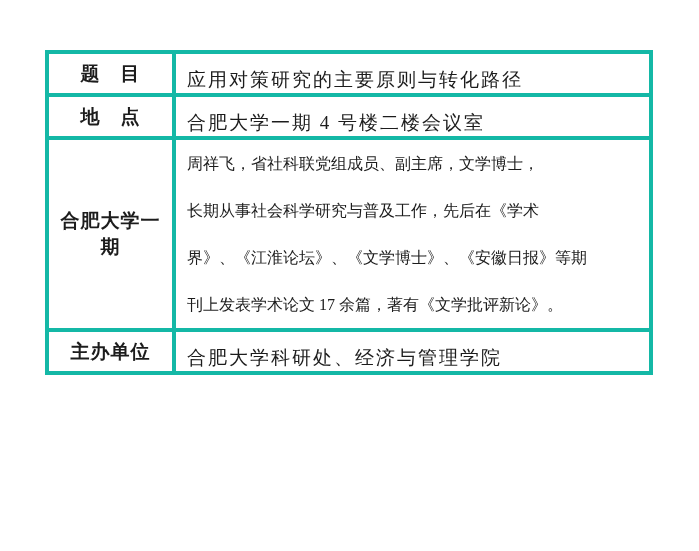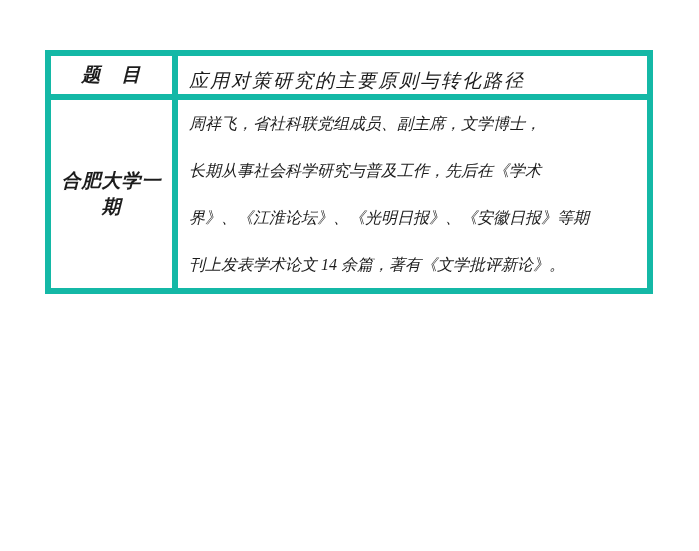--- a/index.html
+++ b/index.html
@@ -18,24 +18,23 @@
   table.doc-table {
     position: absolute;
     left: 45px;
     top: 50px;
     width: 608px;
     border-collapse: collapse;
     table-layout: fixed;
     border: 2px solid #2b2b2b;
   }
   table.doc-table td {
-    border: 6px solid #14b8a6;
+    border: 4px solid #14b8a6;
     vertical-align: middle;
     overflow: hidden;
-    font-style: italic;
   }
   col.c-label { width: 127px; }
   td.label-cell {
     text-align: center;
     font-weight: bold;
     font-size: 19px;
     letter-spacing: 1px;
     padding: 0 2px;
   }
   td.value-cell {
@@ -61,23 +60,31 @@
 <table class="doc-table">
   <colgroup>
     <col class="c-label">
     <col class="c-value">
   </colgroup>
   <tbody>
     <tr class="r-simple">
       <td class="label-cell">题　目</td>
       <td class="value-cell">应用对策研究的主要原则与转化路径</td>
     </tr>
+    <tr class="r-simple">
+      <td class="label-cell">地　点</td>
+      <td class="value-cell">合肥大学一期 4 号楼二楼会议室</td>
+    </tr>
     <tr class="r-bio">
       <td class="label-cell">合肥大学一期</td>
       <td class="value-cell bio-cell">
         <div class="bio-line">周祥飞，省社科联党组成员、副主席，文学博士，</div>
         <div class="bio-line">长期从事社会科学研究与普及工作，先后在《学术</div>
-        <div class="bio-line">界》、《江淮论坛》、《光明日报》、《安徽日报》等期</div>
-        <div class="bio-line">刊上发表学术论文 14 余篇，著有《文学批评新论》。</div>
+        <div class="bio-line">界》、《江淮论坛》、《文学博士》、《安徽日报》等期</div>
+        <div class="bio-line">刊上发表学术论文 17 余篇，著有《文学批评新论》。</div>
       </td>
+    </tr>
+    <tr class="r-simple">
+      <td class="label-cell">主办单位</td>
+      <td class="value-cell">合肥大学科研处、经济与管理学院</td>
     </tr>
   </tbody>
 </table>
 
 </body></html>

